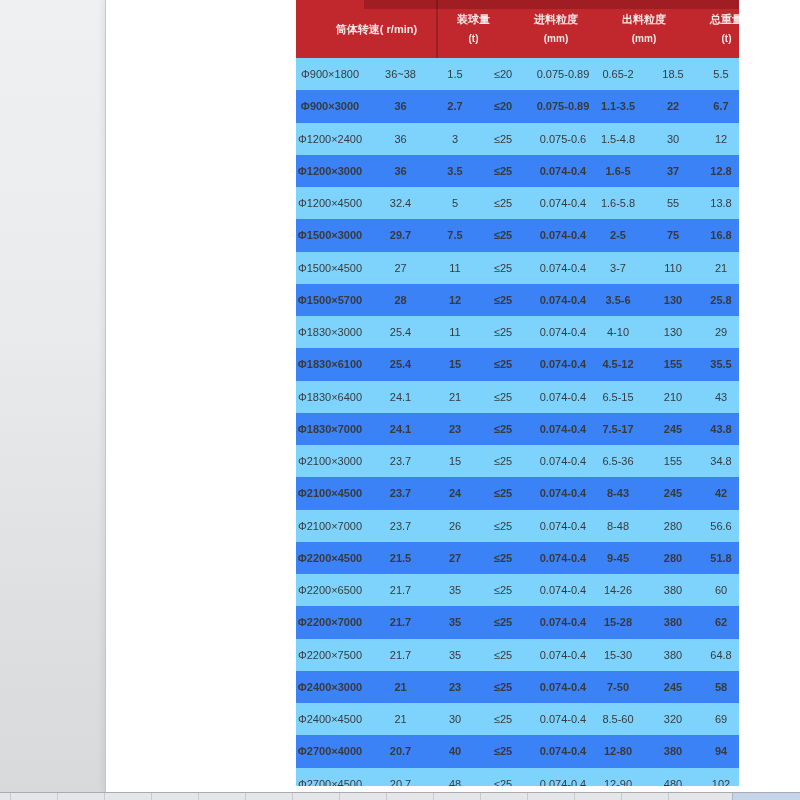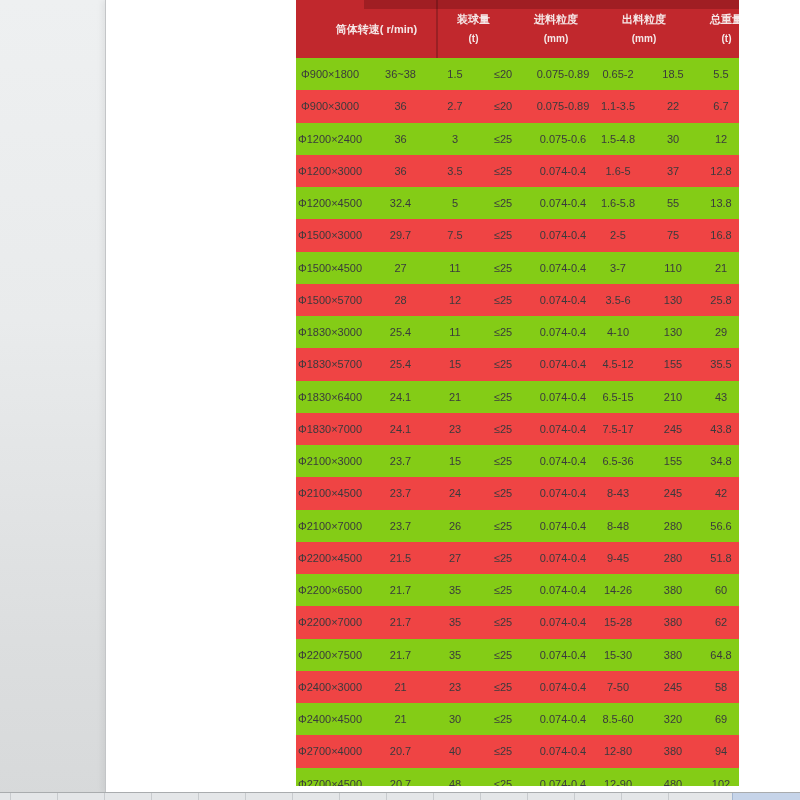--- a/index.html
+++ b/index.html
@@ -38,23 +38,23 @@
   .hcell{
     position:relative;z-index:2;
     display:flex;flex-direction:column;justify-content:center;align-items:center;
     text-align:center;font-weight:bold;font-size:11px;line-height:14px;
     white-space:nowrap;overflow:visible;margin-left:44px;
   }
   .hcell .sub{font-weight:bold;font-size:10px;margin-top:6px;}
   .hcell .sub:empty{display:none;margin:0;}
   .tbody{position:relative;}
   .trow{
-    display:flex;height:32.26px;align-items:center;background:#84cc16;
-  }
-  .trow.shaded{background:#ef4444;}
+    display:flex;height:32.26px;align-items:center;background:#7dd3fc;
+  }
+  .trow.shaded{background:#3b82f6;font-weight:bold;}
   .cell{
     text-align:center;font-size:11px;color:#3a3a3c;
     white-space:nowrap;overflow:visible;
   }
   
   .c0{width:68px;}
   .c1{width:73px;justify-content:center;}
   .c2{width:36px;}
   .c3{width:60px;}
   .c4{width:60px;}
@@ -194,21 +194,21 @@
             <div class="cell c0">Φ1830×3000</div>
             <div class="cell c1">25.4</div>
             <div class="cell c2">11</div>
             <div class="cell c3">≤25</div>
             <div class="cell c4">0.074-0.4</div>
             <div class="cell c5">4-10</div>
             <div class="cell c6">130</div>
             <div class="cell c7">29</div>
           </div>
           <div class="trow shaded">
-            <div class="cell c0">Φ1830×5700</div>
+            <div class="cell c0">Φ1830×6100</div>
             <div class="cell c1">25.4</div>
             <div class="cell c2">15</div>
             <div class="cell c3">≤25</div>
             <div class="cell c4">0.074-0.4</div>
             <div class="cell c5">4.5-12</div>
             <div class="cell c6">155</div>
             <div class="cell c7">35.5</div>
           </div>
           <div class="trow">
             <div class="cell c0">Φ1830×6400</div>

